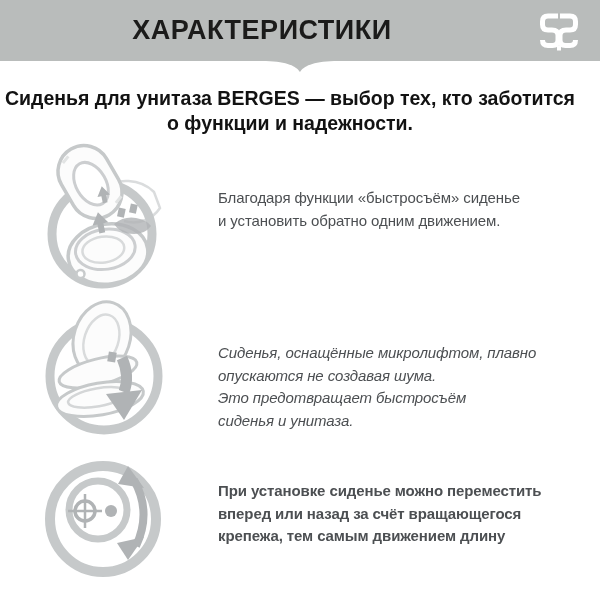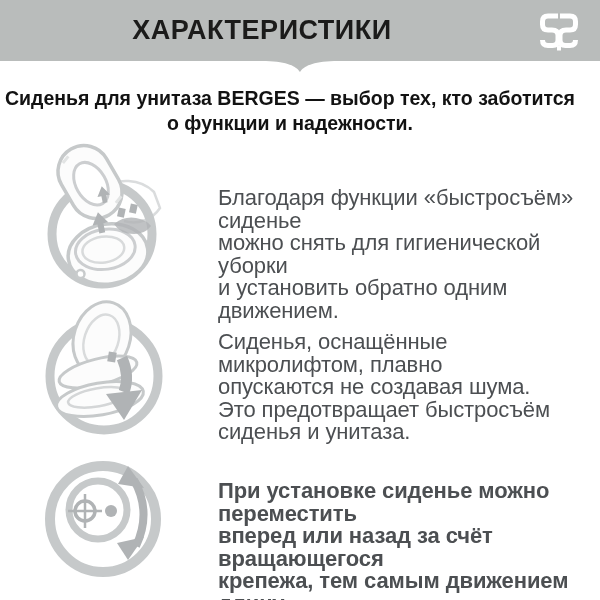--- a/index.html
+++ b/index.html
@@ -41,29 +41,29 @@
     position:absolute;left:0;top:86px;width:580px;
     text-align:center;
     font-size:19.5px;font-weight:700;line-height:25px;
     color:var(--subtitle-color);
   }
   .subtitle span{display:block;}
 
   
   .feature-text{
     position:absolute;left:218px;width:372px;
-    font-size:22px;line-height:22.5px;letter-spacing:-.1px;
+    font-size:15px;line-height:22.5px;letter-spacing:-.1px;
     color:var(--body-color);
   }
   .icon{position:absolute;display:block;}
   #icon-1{left:42px;top:138px;}
   #icon-2{left:42px;top:296px;}
   #icon-3{left:40px;top:448px;}
   #text-1{top:187px;}
-  #text-2{top:331px;}
+  #text-2{top:342px;font-style:italic;}
   #text-3{top:480px;font-weight:bold;}
 </style>
 </head>
 <body>
 
 <div class="page">
 
   <div class="header">
     <h1 class="page-title">ХАРАКТЕРИСТИКИ</h1>
     <svg class="logo" width="42" height="40" viewBox="0 0 42 40" fill="none">
@@ -96,21 +96,20 @@
       <path d="M34,14 L42,11 M60,75 L68,72" stroke="#e2e4e4" stroke-width="3"></path>
     </g>
     <path d="M72,86 q10,-8 22,-6 q11,2 15,8 q-6,8 -17,8 q-14,0 -20,-10 Z" fill="var(--icon-mid)" opacity="0.8"></path>
     <rect x="76" y="70" width="7" height="9" fill="var(--icon-mid)" transform="rotate(12 79 74)"></rect>
     <rect x="88" y="66" width="7" height="9" fill="var(--icon-mid)" transform="rotate(12 91 70)"></rect>
     <path d="M50,86 l8,-12 8,12 h-5 v9 h-6 v-9 Z" fill="var(--icon-mid)" transform="rotate(-12 58 84)"></path>
     <path d="M50,86 l8,-12 8,12 h-5 v9 h-6 v-9 Z" fill="var(--icon-mid)" transform="translate(15,-11) scale(0.8) rotate(-12 58 84)"></path>
   </svg>
   <div id="text-1" class="feature-text">
     <div>Благодаря функции «быстросъём» сиденье</div>
-    <div>можно снять для гигиенической уборки</div>
     <div>и установить обратно одним движением.</div>
   </div>
 
   <svg id="icon-2" class="icon" width="130" height="146" viewBox="0 0 130 146" fill="none">
     <circle cx="62" cy="80" r="54" stroke="var(--icon-light)" stroke-width="9"></circle>
     <g transform="rotate(18 60 42)">
       <ellipse cx="60" cy="42" rx="28" ry="37" fill="var(--icon-fill)" stroke="var(--icon-light)" stroke-width="3"></ellipse>
       <ellipse cx="60" cy="44" rx="17" ry="26" stroke="#d9dbdc" stroke-width="2.5"></ellipse>
     </g>
     <ellipse cx="56" cy="76" rx="40" ry="13" transform="rotate(-14 56 76)" fill="var(--icon-fill)" stroke="var(--icon-light)" stroke-width="3"></ellipse>

